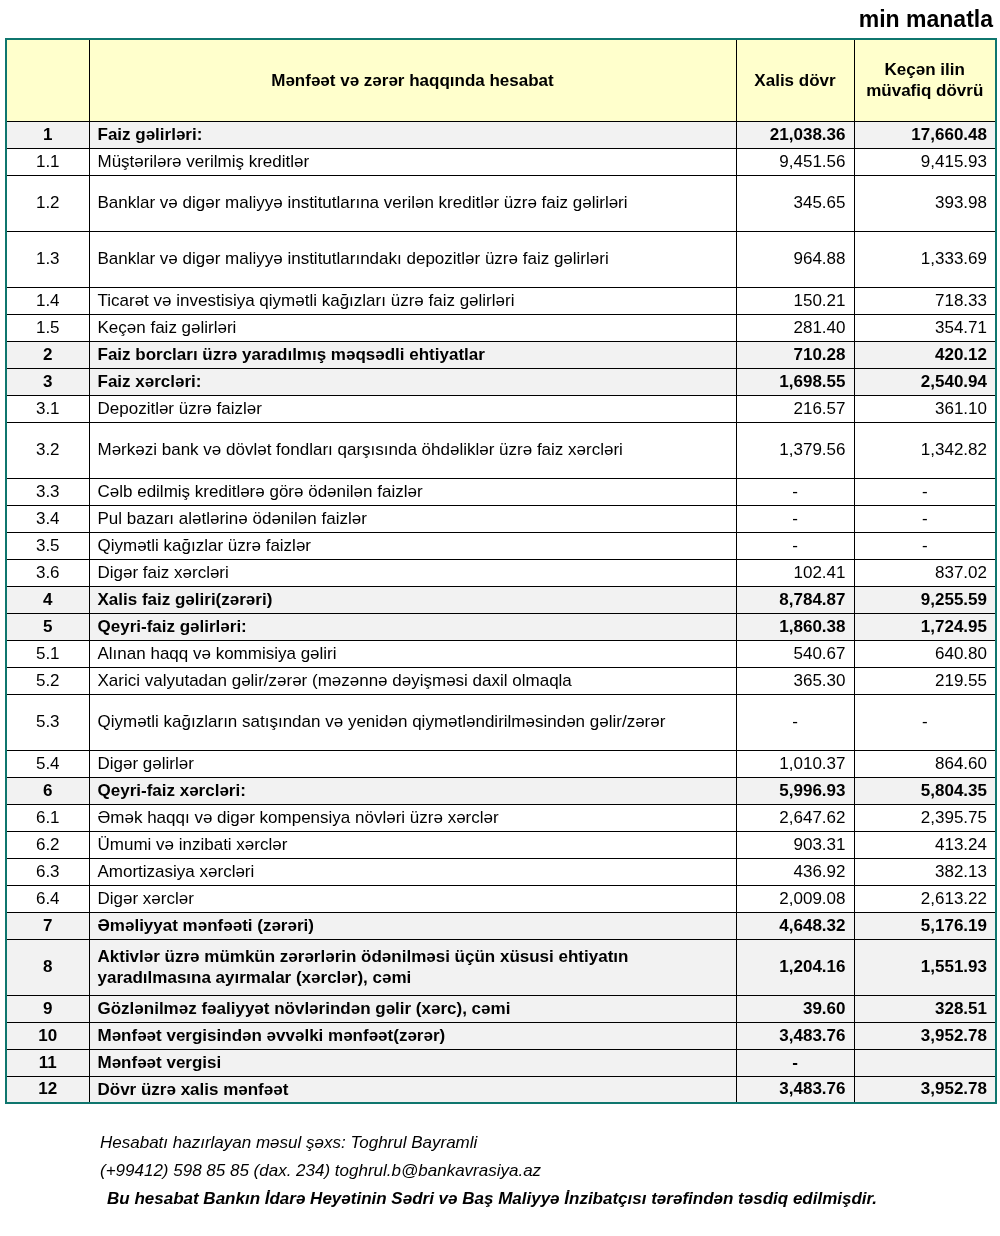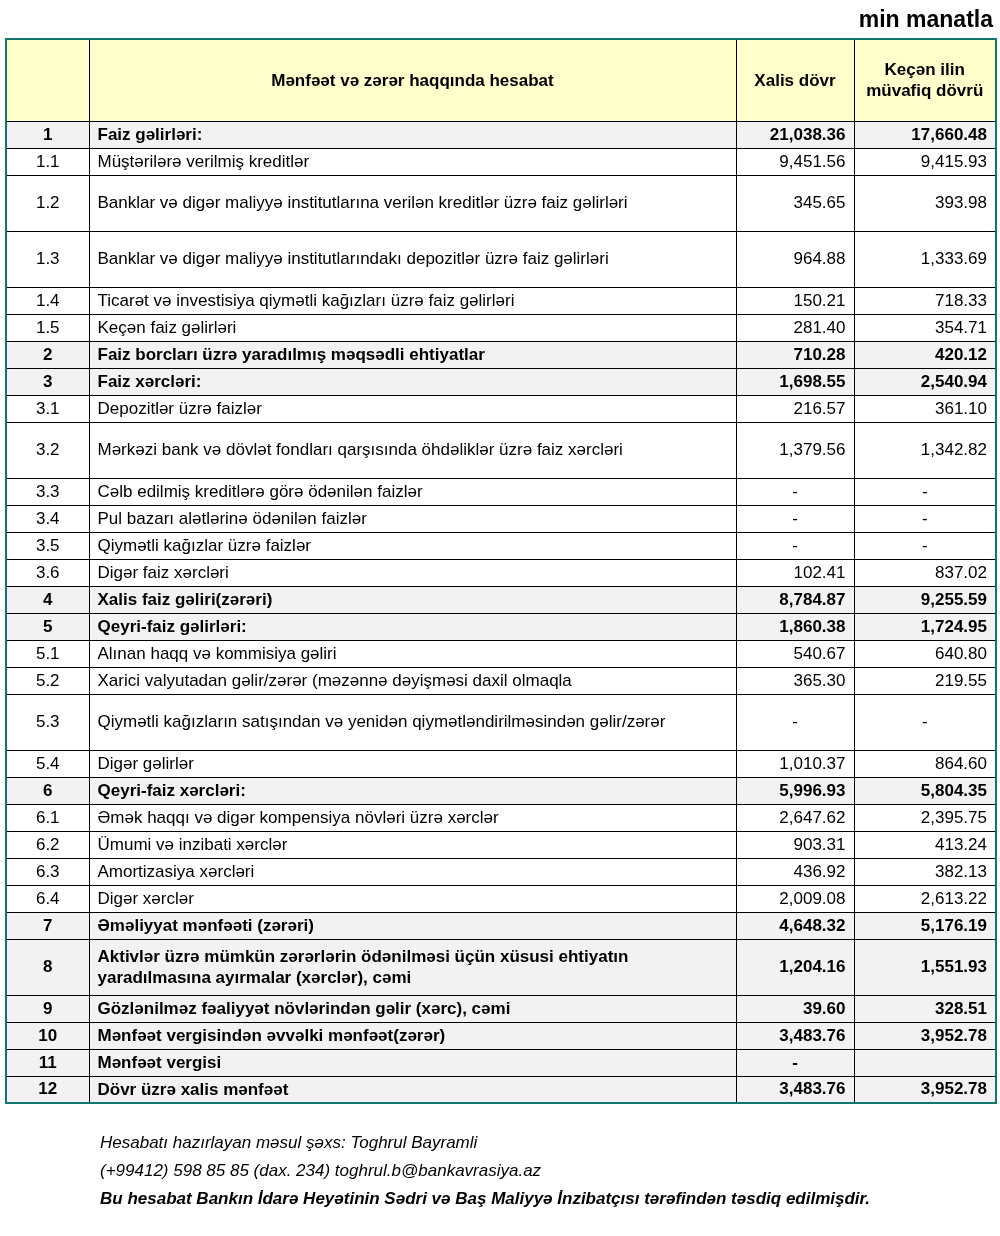--- a/index.html
+++ b/index.html
@@ -57,21 +57,21 @@
     background: #F2F2F2;
     font-weight: bold;
   }
   .footer {
     margin: 30px 0 0 95px;
     font-size: 17px;
     font-style: italic;
     line-height: 1.0;
   }
   .footer div { margin-bottom: 11px; }
-  .footer .bold { font-weight: bold; }
+  .footer .bold { font-weight: bold; margin-left: 7px; }
 </style>
 </head>
 <body>
 
 <div class="page">
 
   <div class="unit-label">min manatla</div>
 
   <table class="report">
     <colgroup>

